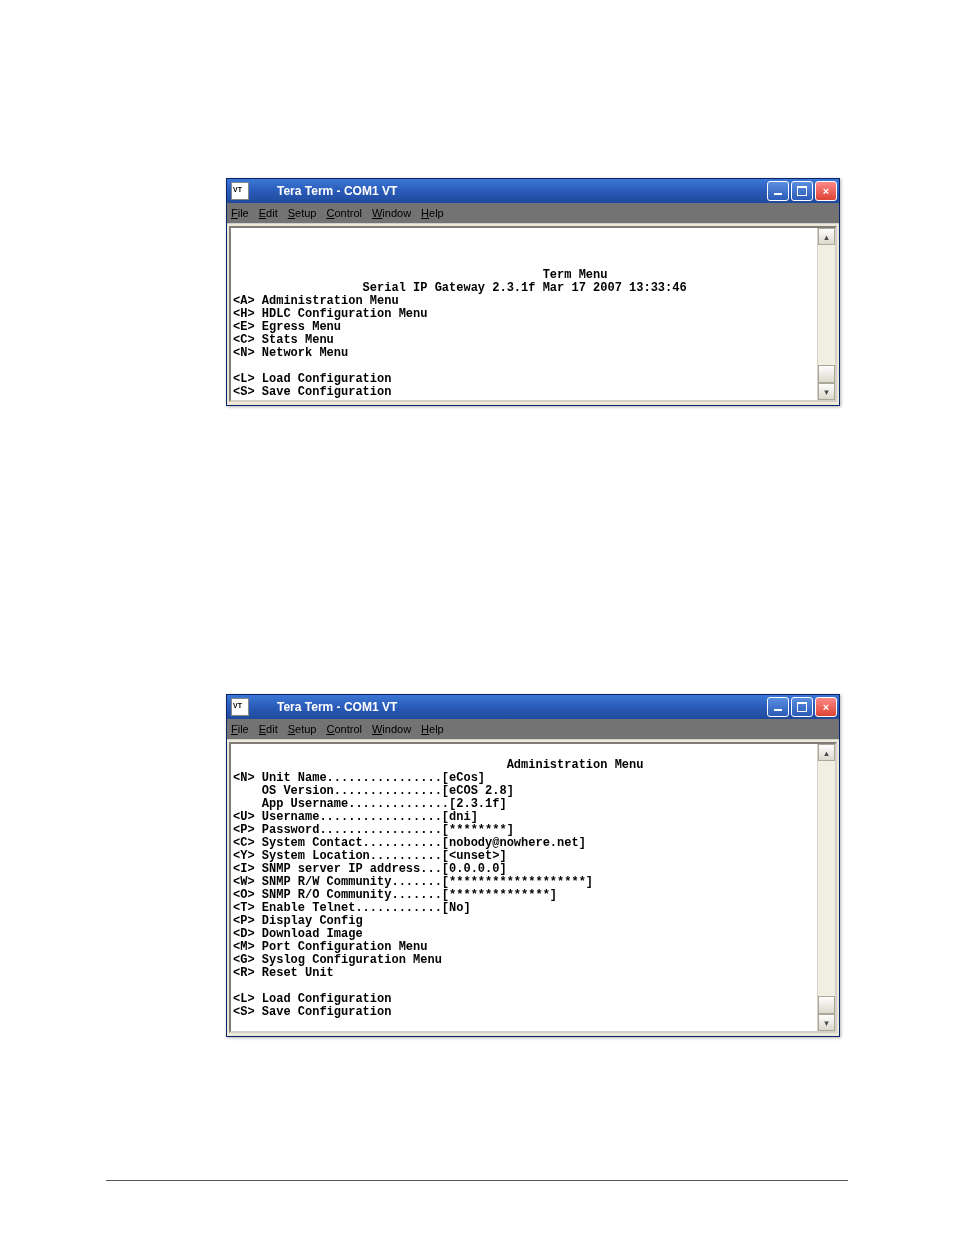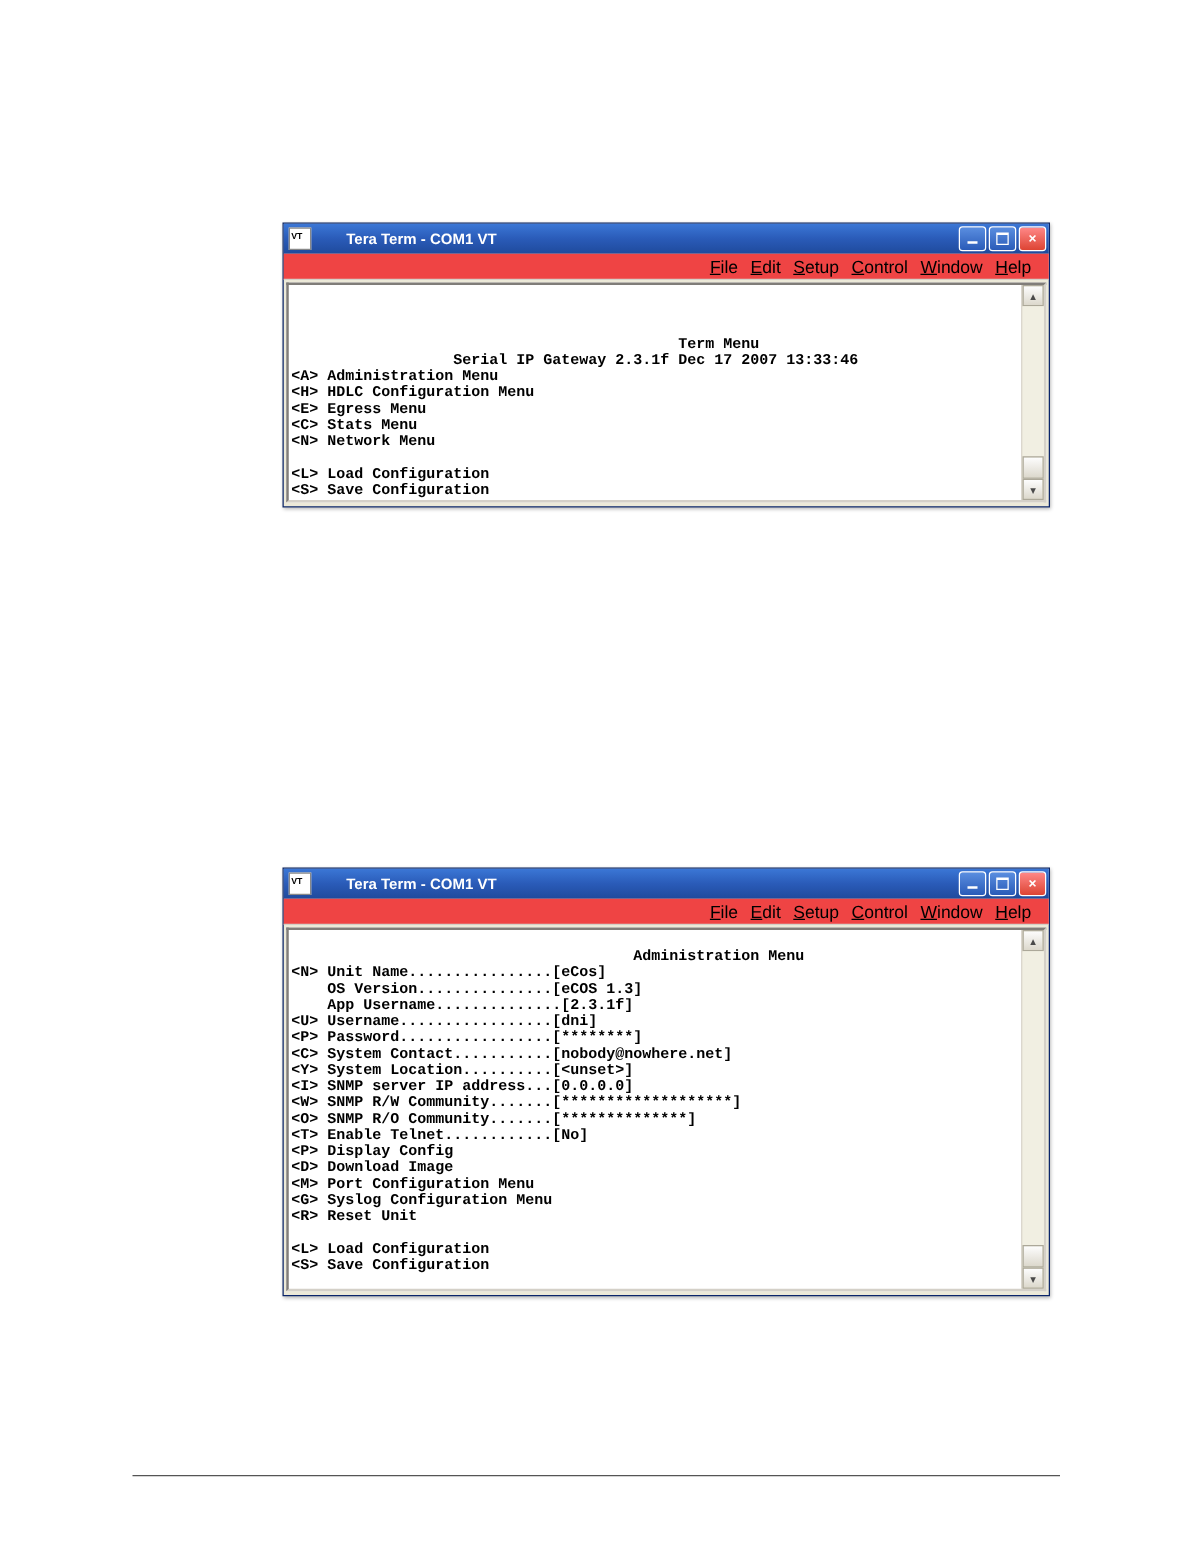--- a/index.html
+++ b/index.html
@@ -58,28 +58,27 @@
     font-weight:bold;
     color:#fff;
   }
   .btn-min { background: linear-gradient(to bottom,#5a8ee0,#2a5bb8); }
   .btn-max { background: linear-gradient(to bottom,#5a8ee0,#2a5bb8); }
   .btn-close { background: linear-gradient(to bottom,#f88,#d43); }
   .btn-min span{ border-bottom:2px solid #fff; width:8px; display:inline-block; margin-top:6px;}
   .btn-max span{ border:1px solid #fff; width:8px; height:7px; display:inline-block; border-top-width:2px;}
   .menubar {
     height: 20px;
-    background: #ef4444;
+    background: #737373;
     display: flex;
     align-items: center;
     padding: 0 4px;
-    font-size: 14px;
+    font-size: 11px;
     color: #000;
     border-bottom: 1px solid #d4d0c8;
-    justify-content: flex-end;
   }
   .menuitem { margin-right: 10px; cursor: default; }
   .menuitem .ul { text-decoration: underline; }
   .clientwrap {
     position: relative;
     background: #fff;
     border: 2px inset #d4d0c8;
     margin: 2px;
   }
   .client1 { height: 172px; }
@@ -154,21 +153,21 @@
     <span class="menuitem"><span class="ul">S</span>etup</span>
     <span class="menuitem"><span class="ul">C</span>ontrol</span>
     <span class="menuitem"><span class="ul">W</span>indow</span>
     <span class="menuitem"><span class="ul">H</span>elp</span>
   </div>
   <div class="clientwrap client1">
     <div class="terminal"><span></span>
 <span></span>
 <span></span>
 <span>                                           Term Menu</span>
-<span>                  Serial IP Gateway 2.3.1f Dec 17 2007 13:33:46</span>
+<span>                  Serial IP Gateway 2.3.1f Mar 17 2007 13:33:46</span>
 <span>&lt;A&gt; Administration Menu</span>
 <span>&lt;H&gt; HDLC Configuration Menu</span>
 <span>&lt;E&gt; Egress Menu</span>
 <span>&lt;C&gt; Stats Menu</span>
 <span>&lt;N&gt; Network Menu</span>
 <span></span>
 <span>&lt;L&gt; Load Configuration</span>
 <span>&lt;S&gt; Save Configuration</span>
 <span></span>
 </div>
@@ -199,21 +198,21 @@
     <span class="menuitem"><span class="ul">E</span>dit</span>
     <span class="menuitem"><span class="ul">S</span>etup</span>
     <span class="menuitem"><span class="ul">C</span>ontrol</span>
     <span class="menuitem"><span class="ul">W</span>indow</span>
     <span class="menuitem"><span class="ul">H</span>elp</span>
   </div>
   <div class="clientwrap client2">
     <div class="terminal"><span></span>
 <span>                                      Administration Menu</span>
 <span>&lt;N&gt; Unit Name................[eCos]</span>
-<span>    OS Version...............[eCOS 1.3]</span>
+<span>    OS Version...............[eCOS 2.8]</span>
 <span>    App Username..............[2.3.1f]</span>
 <span>&lt;U&gt; Username.................[dni]</span>
 <span>&lt;P&gt; Password.................[********]</span>
 <span>&lt;C&gt; System Contact...........[nobody@nowhere.net]</span>
 <span>&lt;Y&gt; System Location..........[&lt;unset&gt;]</span>
 <span>&lt;I&gt; SNMP server IP address...[0.0.0.0]</span>
 <span>&lt;W&gt; SNMP R/W Community.......[*******************]</span>
 <span>&lt;O&gt; SNMP R/O Community.......[**************]</span>
 <span>&lt;T&gt; Enable Telnet............[No]</span>
 <span>&lt;P&gt; Display Config</span>

